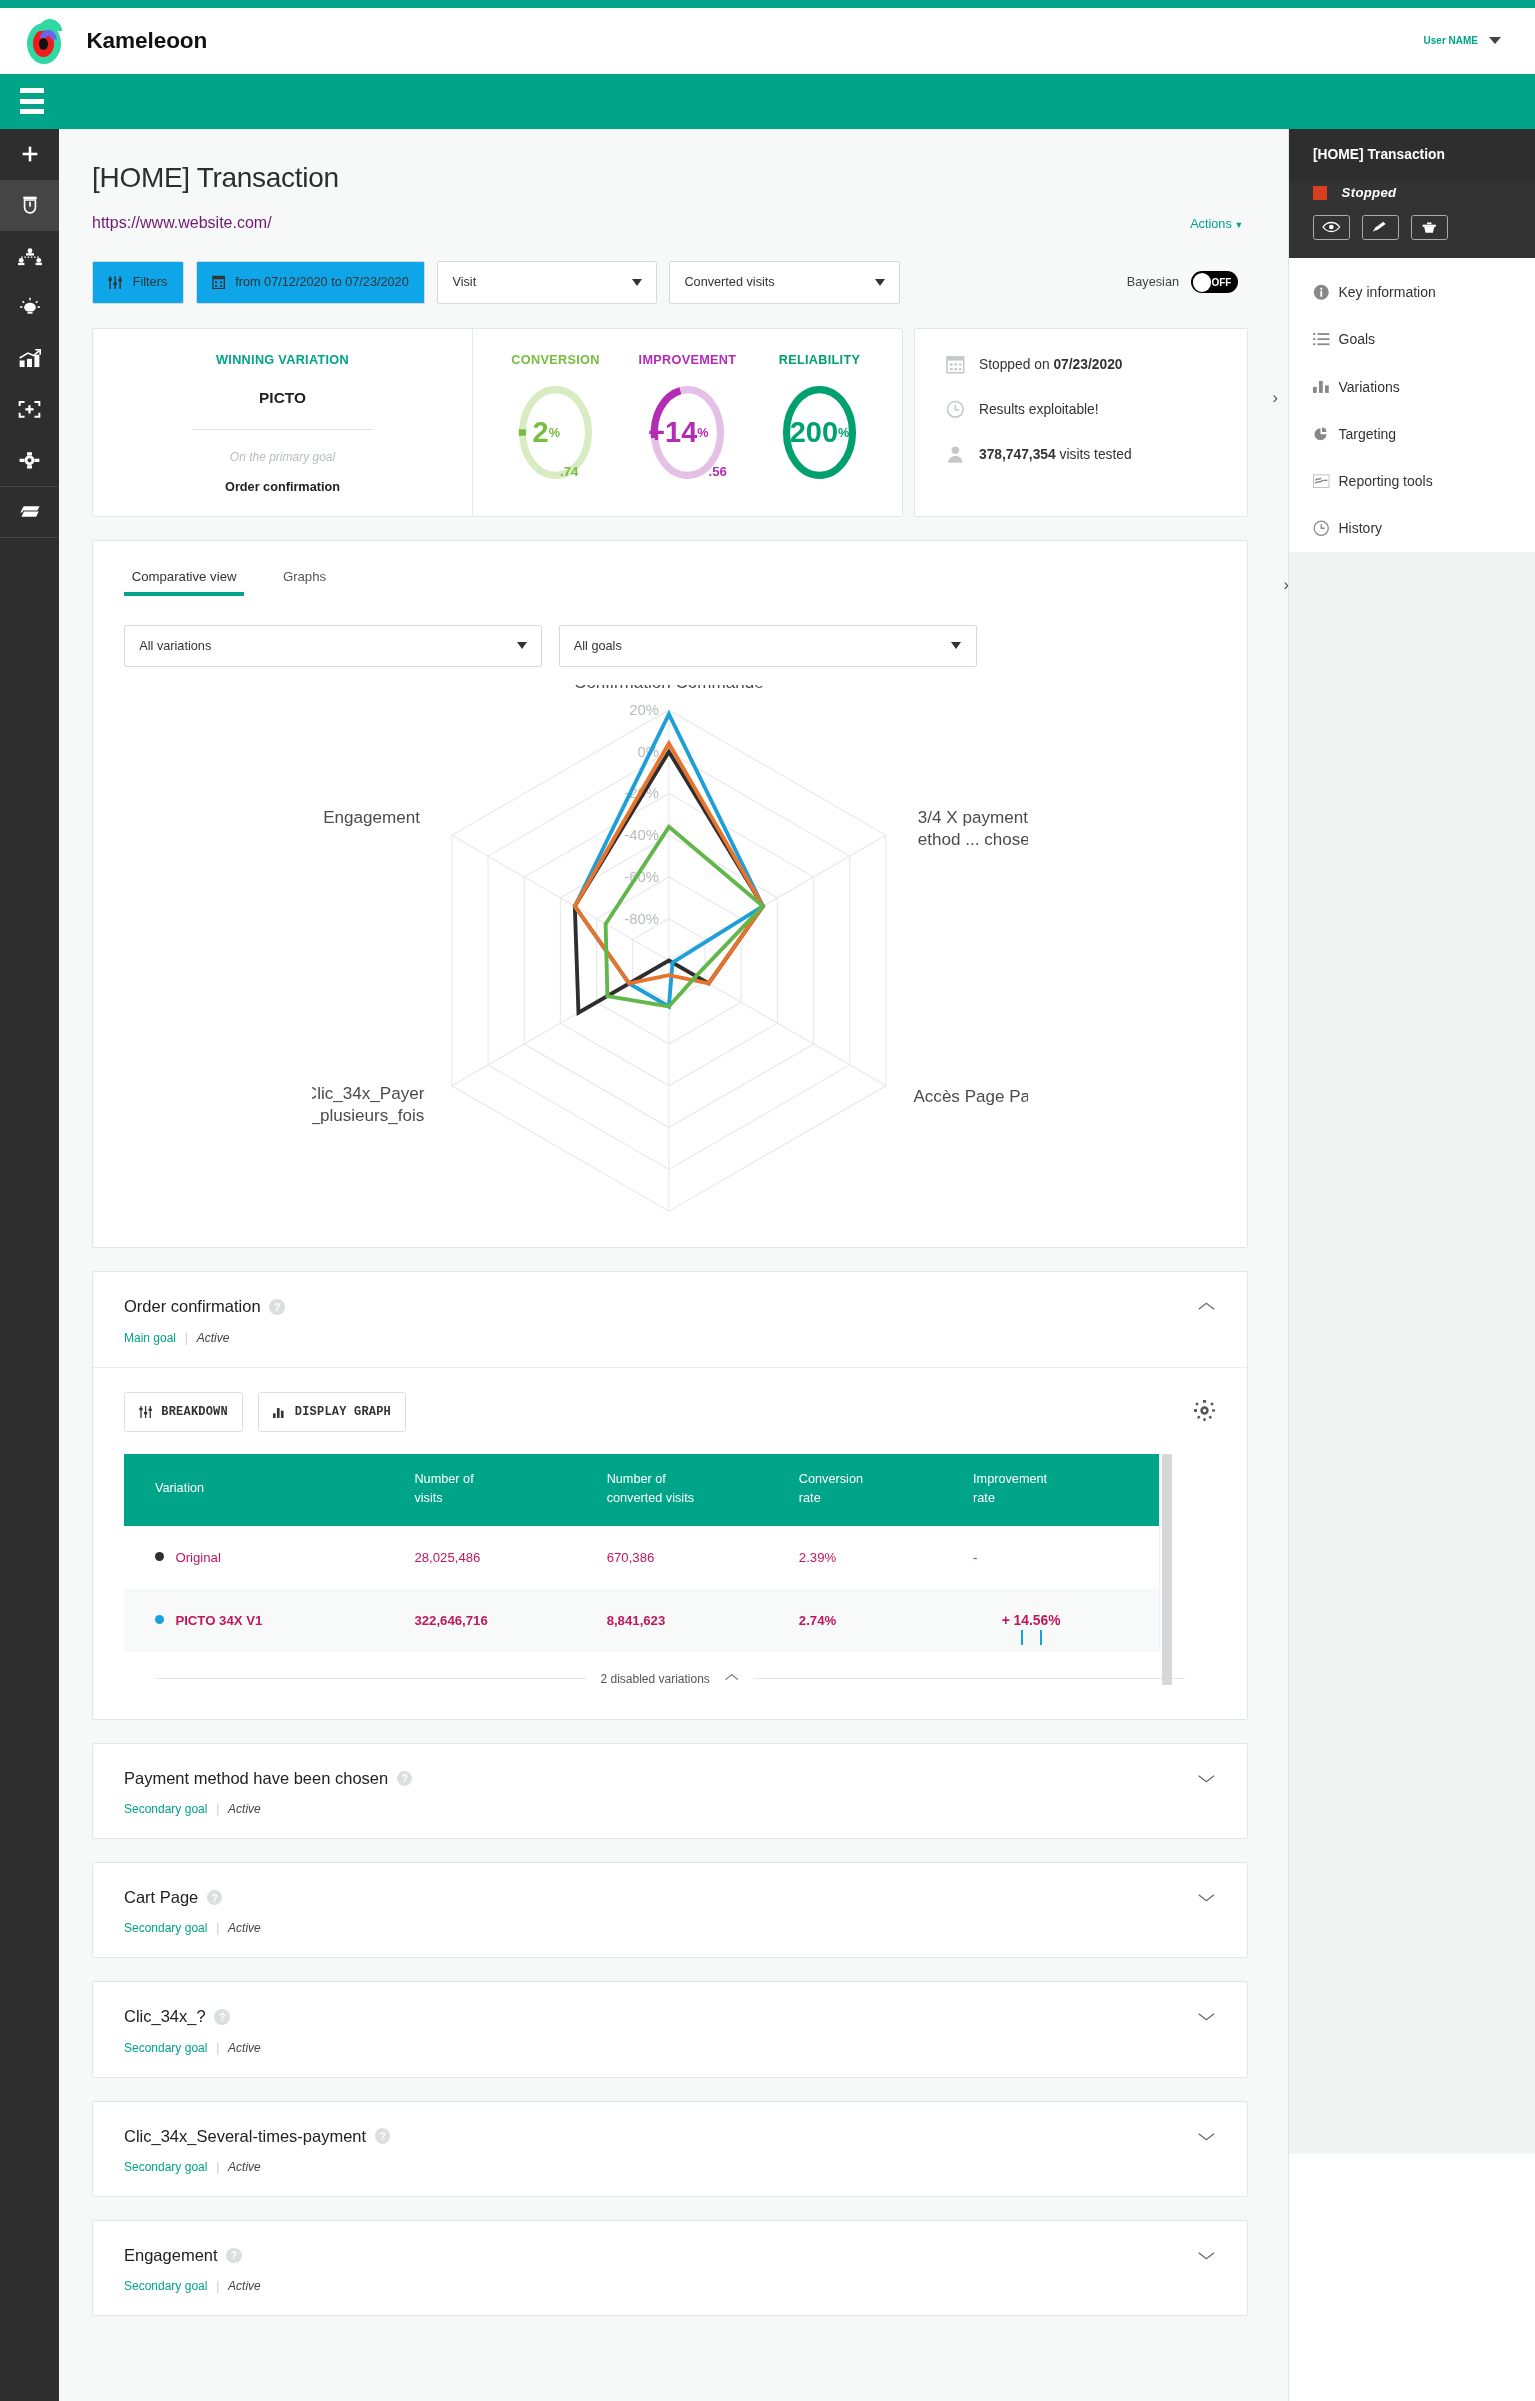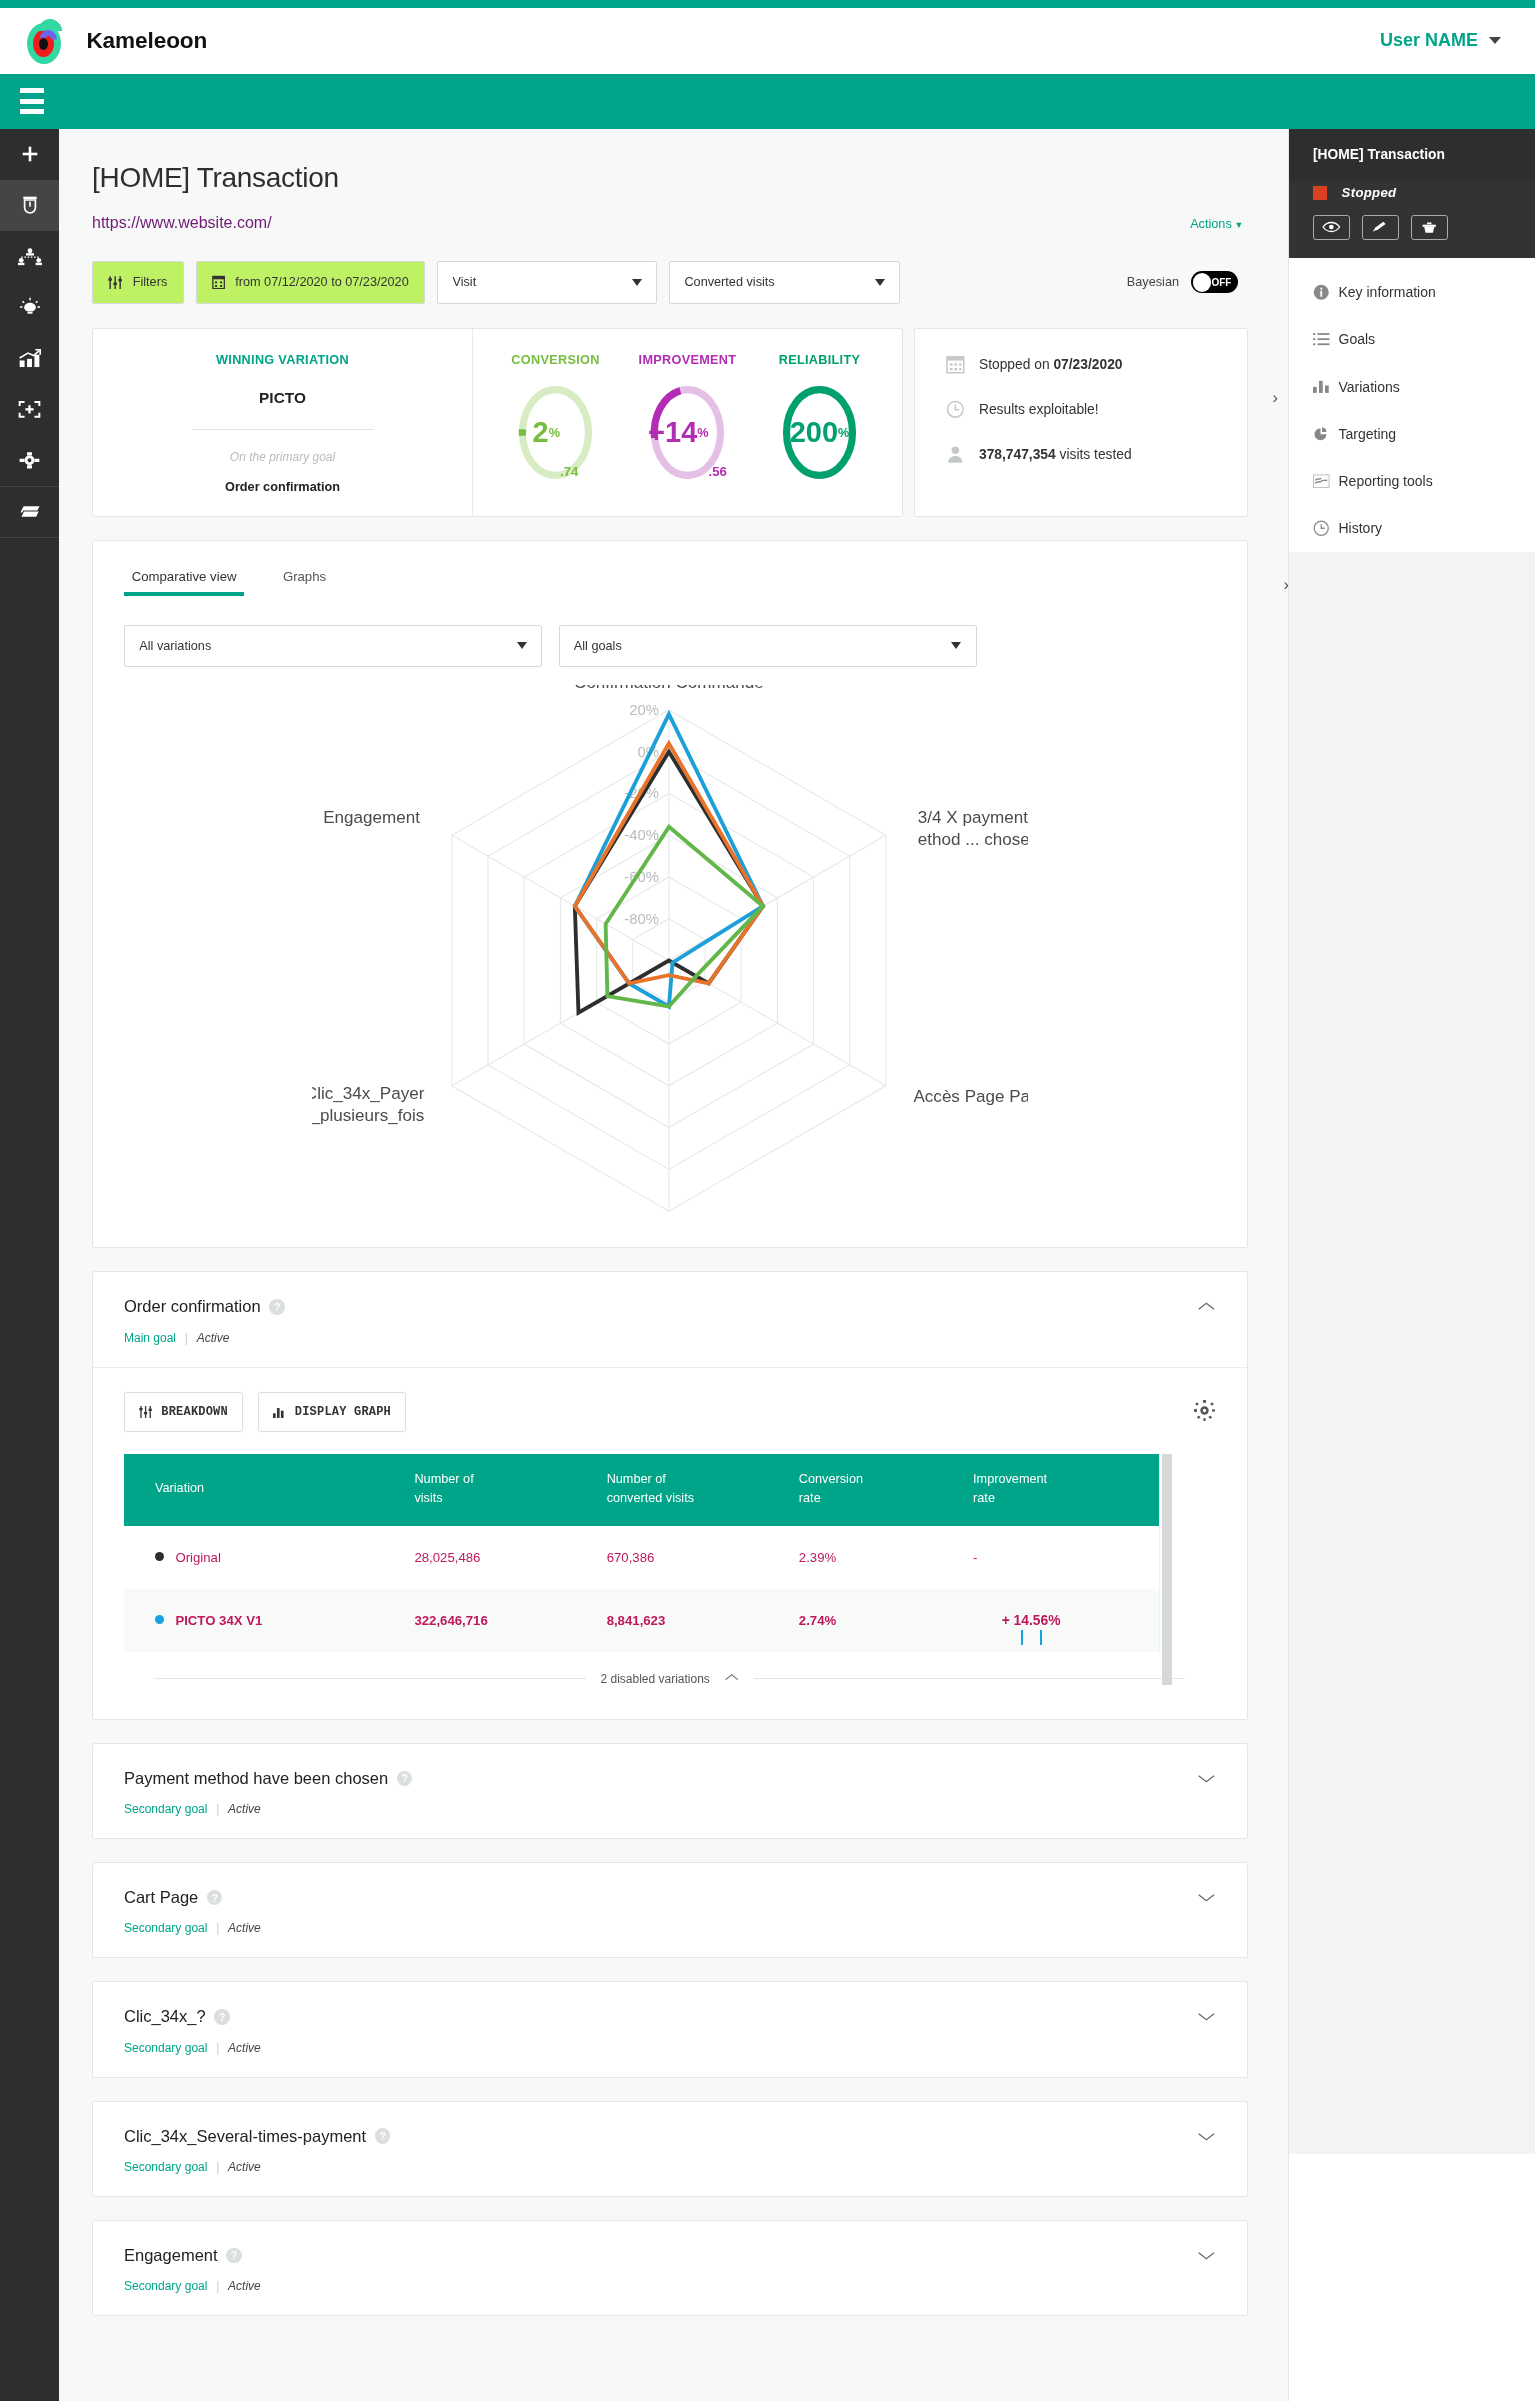--- a/index.html
+++ b/index.html
@@ -39,21 +39,21 @@
   .logo-red {
     position: absolute; left: 12px; top: 14.3px; width: 21px; height: 27.5px;
     border-radius: 50%; background: #f01b1b;
   }
   .logo-pupil {
     position: absolute; left: 18px; top: 22px; width: 9.4px; height: 12px;
     border-radius: 50%; background: #111;
   }
   .brand-name { font-size: 22.6px; font-weight: 700; color: #111; letter-spacing: -0.1px; }
   .user-menu { display: flex; align-items: center; gap: 11px; cursor: pointer; }
-  .user-name { color: #00a488; font-size: 18px; font-weight: 700; }
+  .user-name { color: #00a488; font-size: 10px; font-weight: 700; }
   .caret-down {
     width: 0; height: 0;
     border-left: 6.6px solid transparent; border-right: 6.6px solid transparent;
     border-top: 7.7px solid #444;
   }
 
   
   .greenbar { height: 55px; background: #00a488; display: flex; align-items: center; padding-left: 13.2px; }
   .hamburger { width: 37px; height: 31px; display: flex; flex-direction: column; justify-content: center; gap: 5.5px; cursor: pointer; padding: 0 6.6px; }
   .hamburger span { display: block; height: 5px; background: #fff; border-radius: 0.6px; }
@@ -78,21 +78,21 @@
   
   .page-title { font-size: 28px; font-weight: 400; color: #2e2e2e; letter-spacing: -0.3px; }
   .url-row { display: flex; align-items: baseline; justify-content: space-between; margin-top: 20px; padding-right: 6.6px; }
   .url { font-size: 16px; color: #701a75; }
   .actions { color: #00a488; font-size: 12.7px; cursor: pointer; display:flex; align-items:center; gap:4.4px;}
   .chev-sm { font-size: 10.5px; }
 
   
   .filterbar { display: flex; align-items: center; margin-top: 29px; gap: 12px; }
   .btn-box {
-    background: #bef264; border: 0.6px solid #d6d9d9; border-radius: 2.2px;
+    background: #0ea5e9; border: 0.6px solid #d6d9d9; border-radius: 2.2px;
     height: 43px; display: flex; align-items: center; gap: 10px;
     padding: 0 15.4px; font-size: 12.7px; color: #333; cursor: pointer;
   }
   .select-box {
     background: #fff; border: 0.6px solid #d6d9d9; border-radius: 2.2px;
     height: 43px; display: flex; align-items: center; justify-content: space-between;
     padding: 0 14.3px; font-size: 12.7px; color: #333; cursor: pointer;
   }
   .sel-visit { width: 220px; }
   .sel-conv { width: 231px; }

